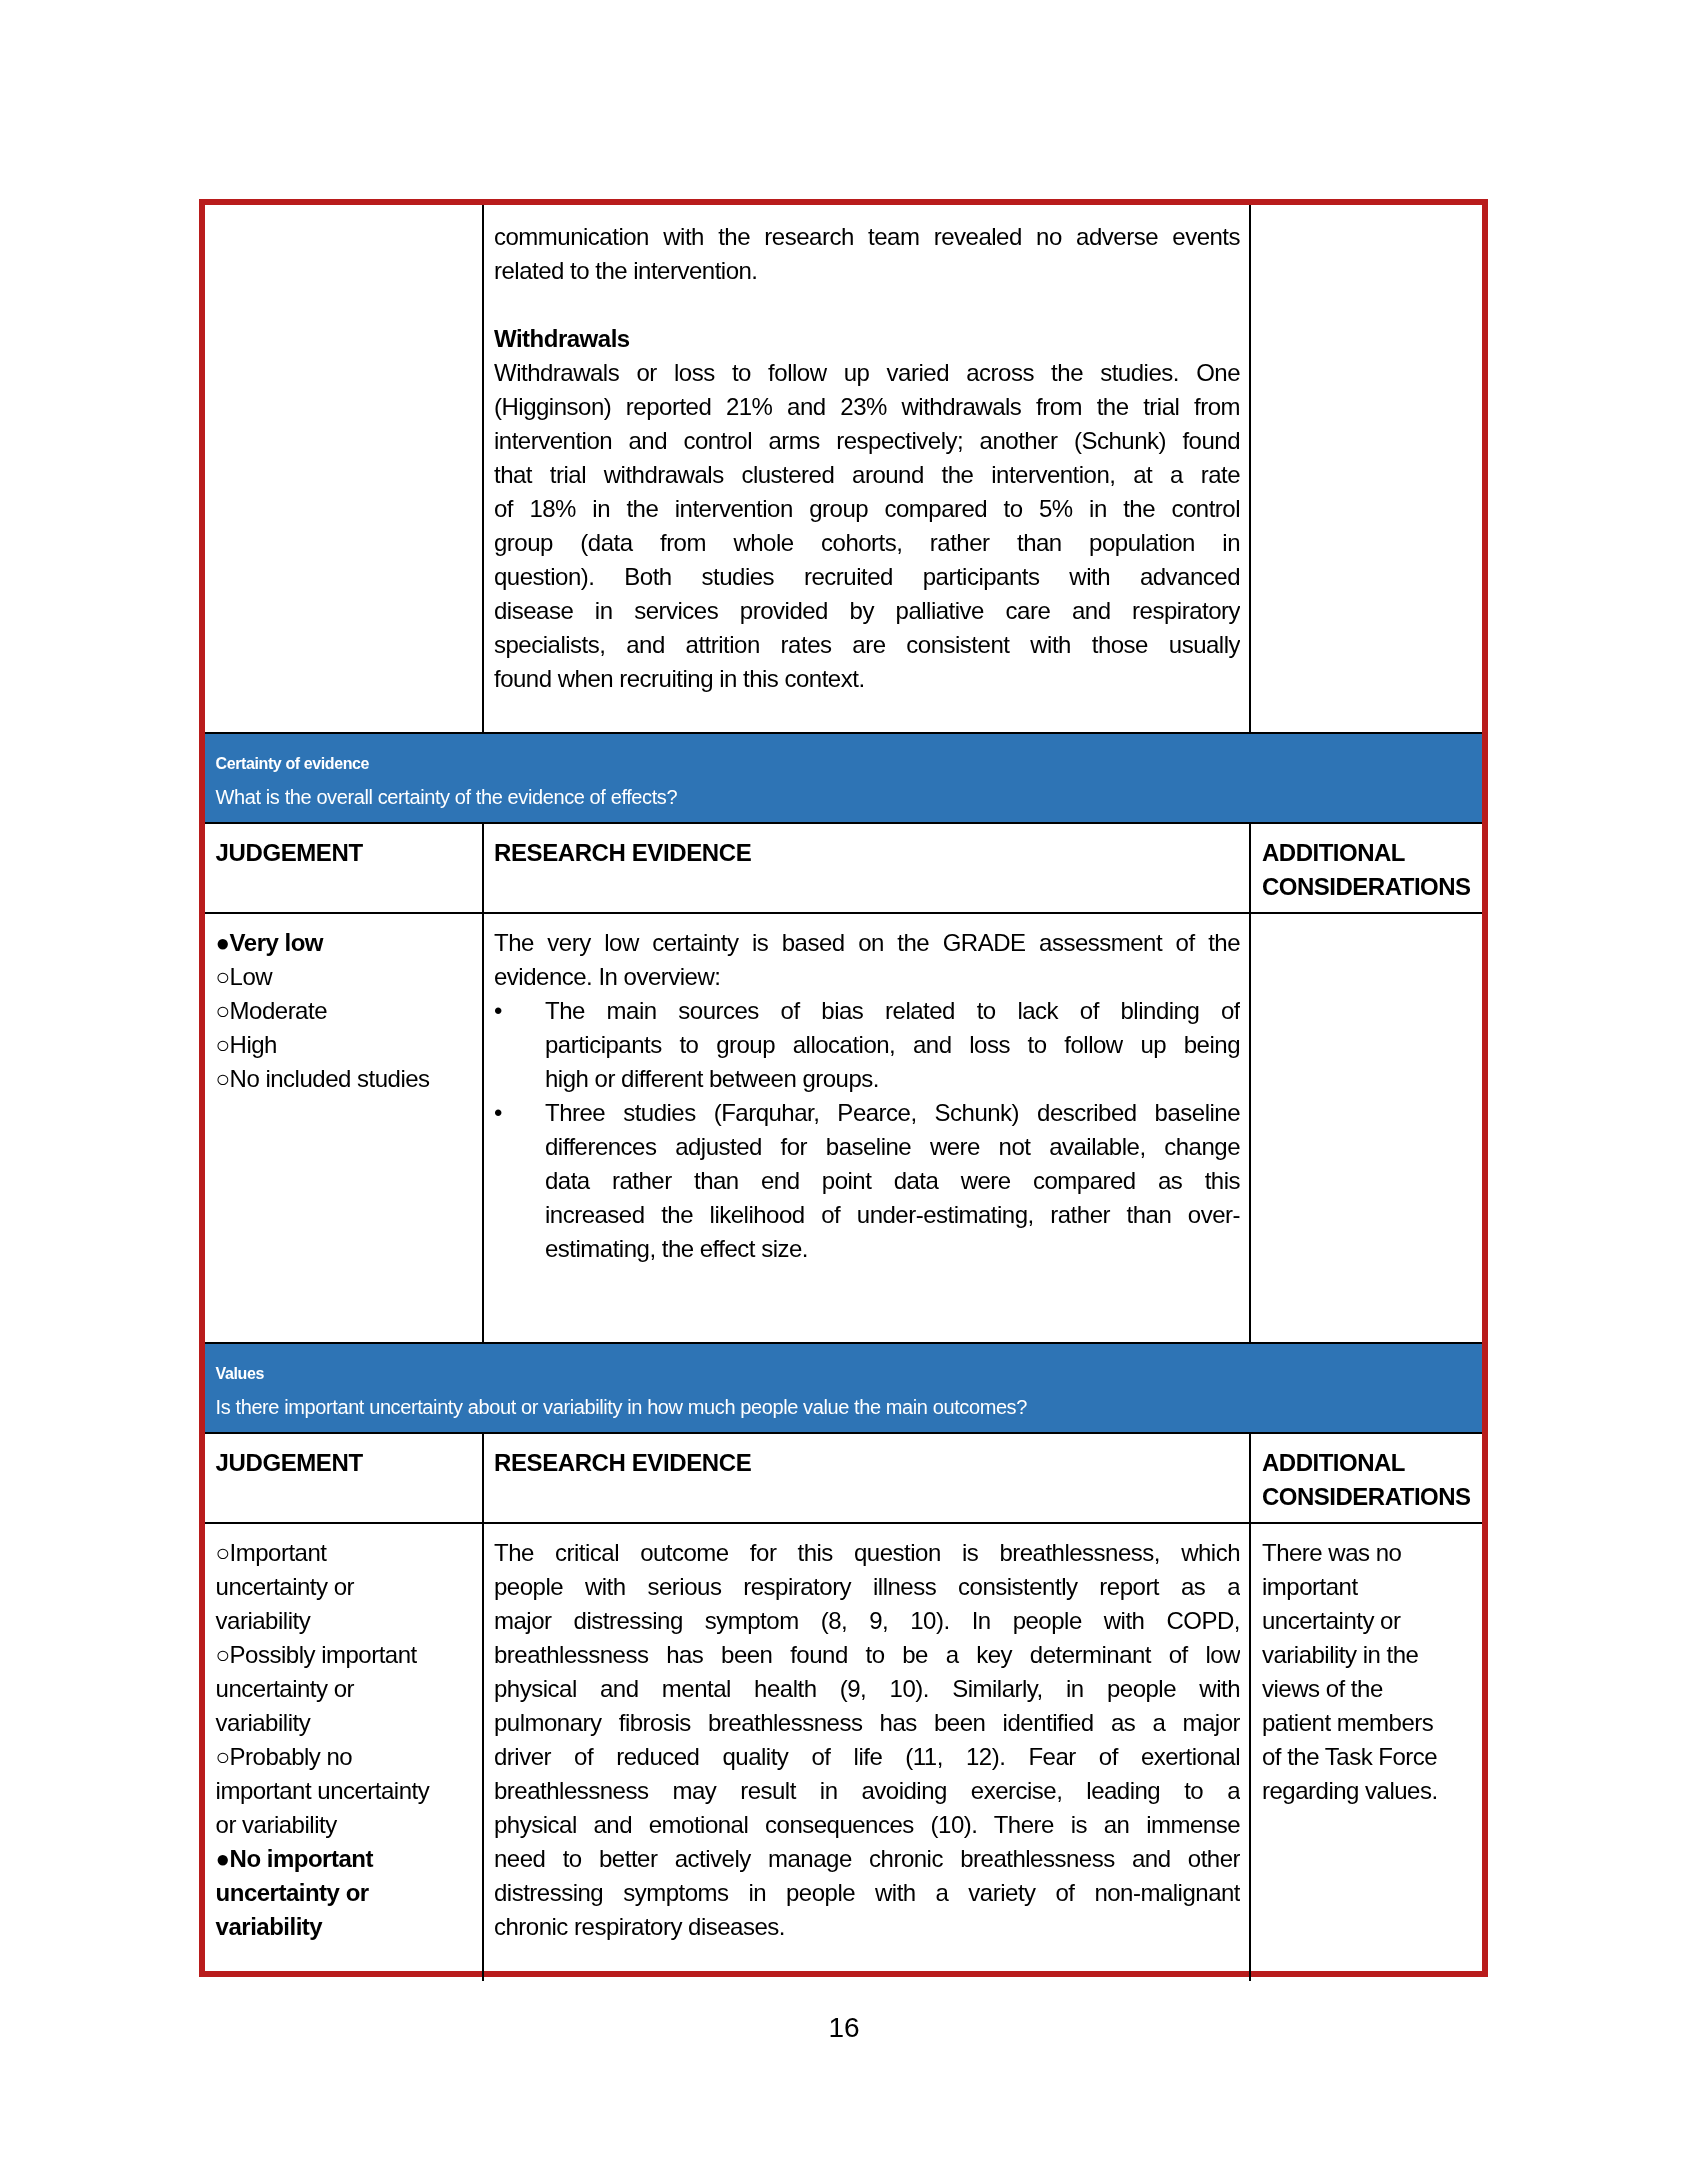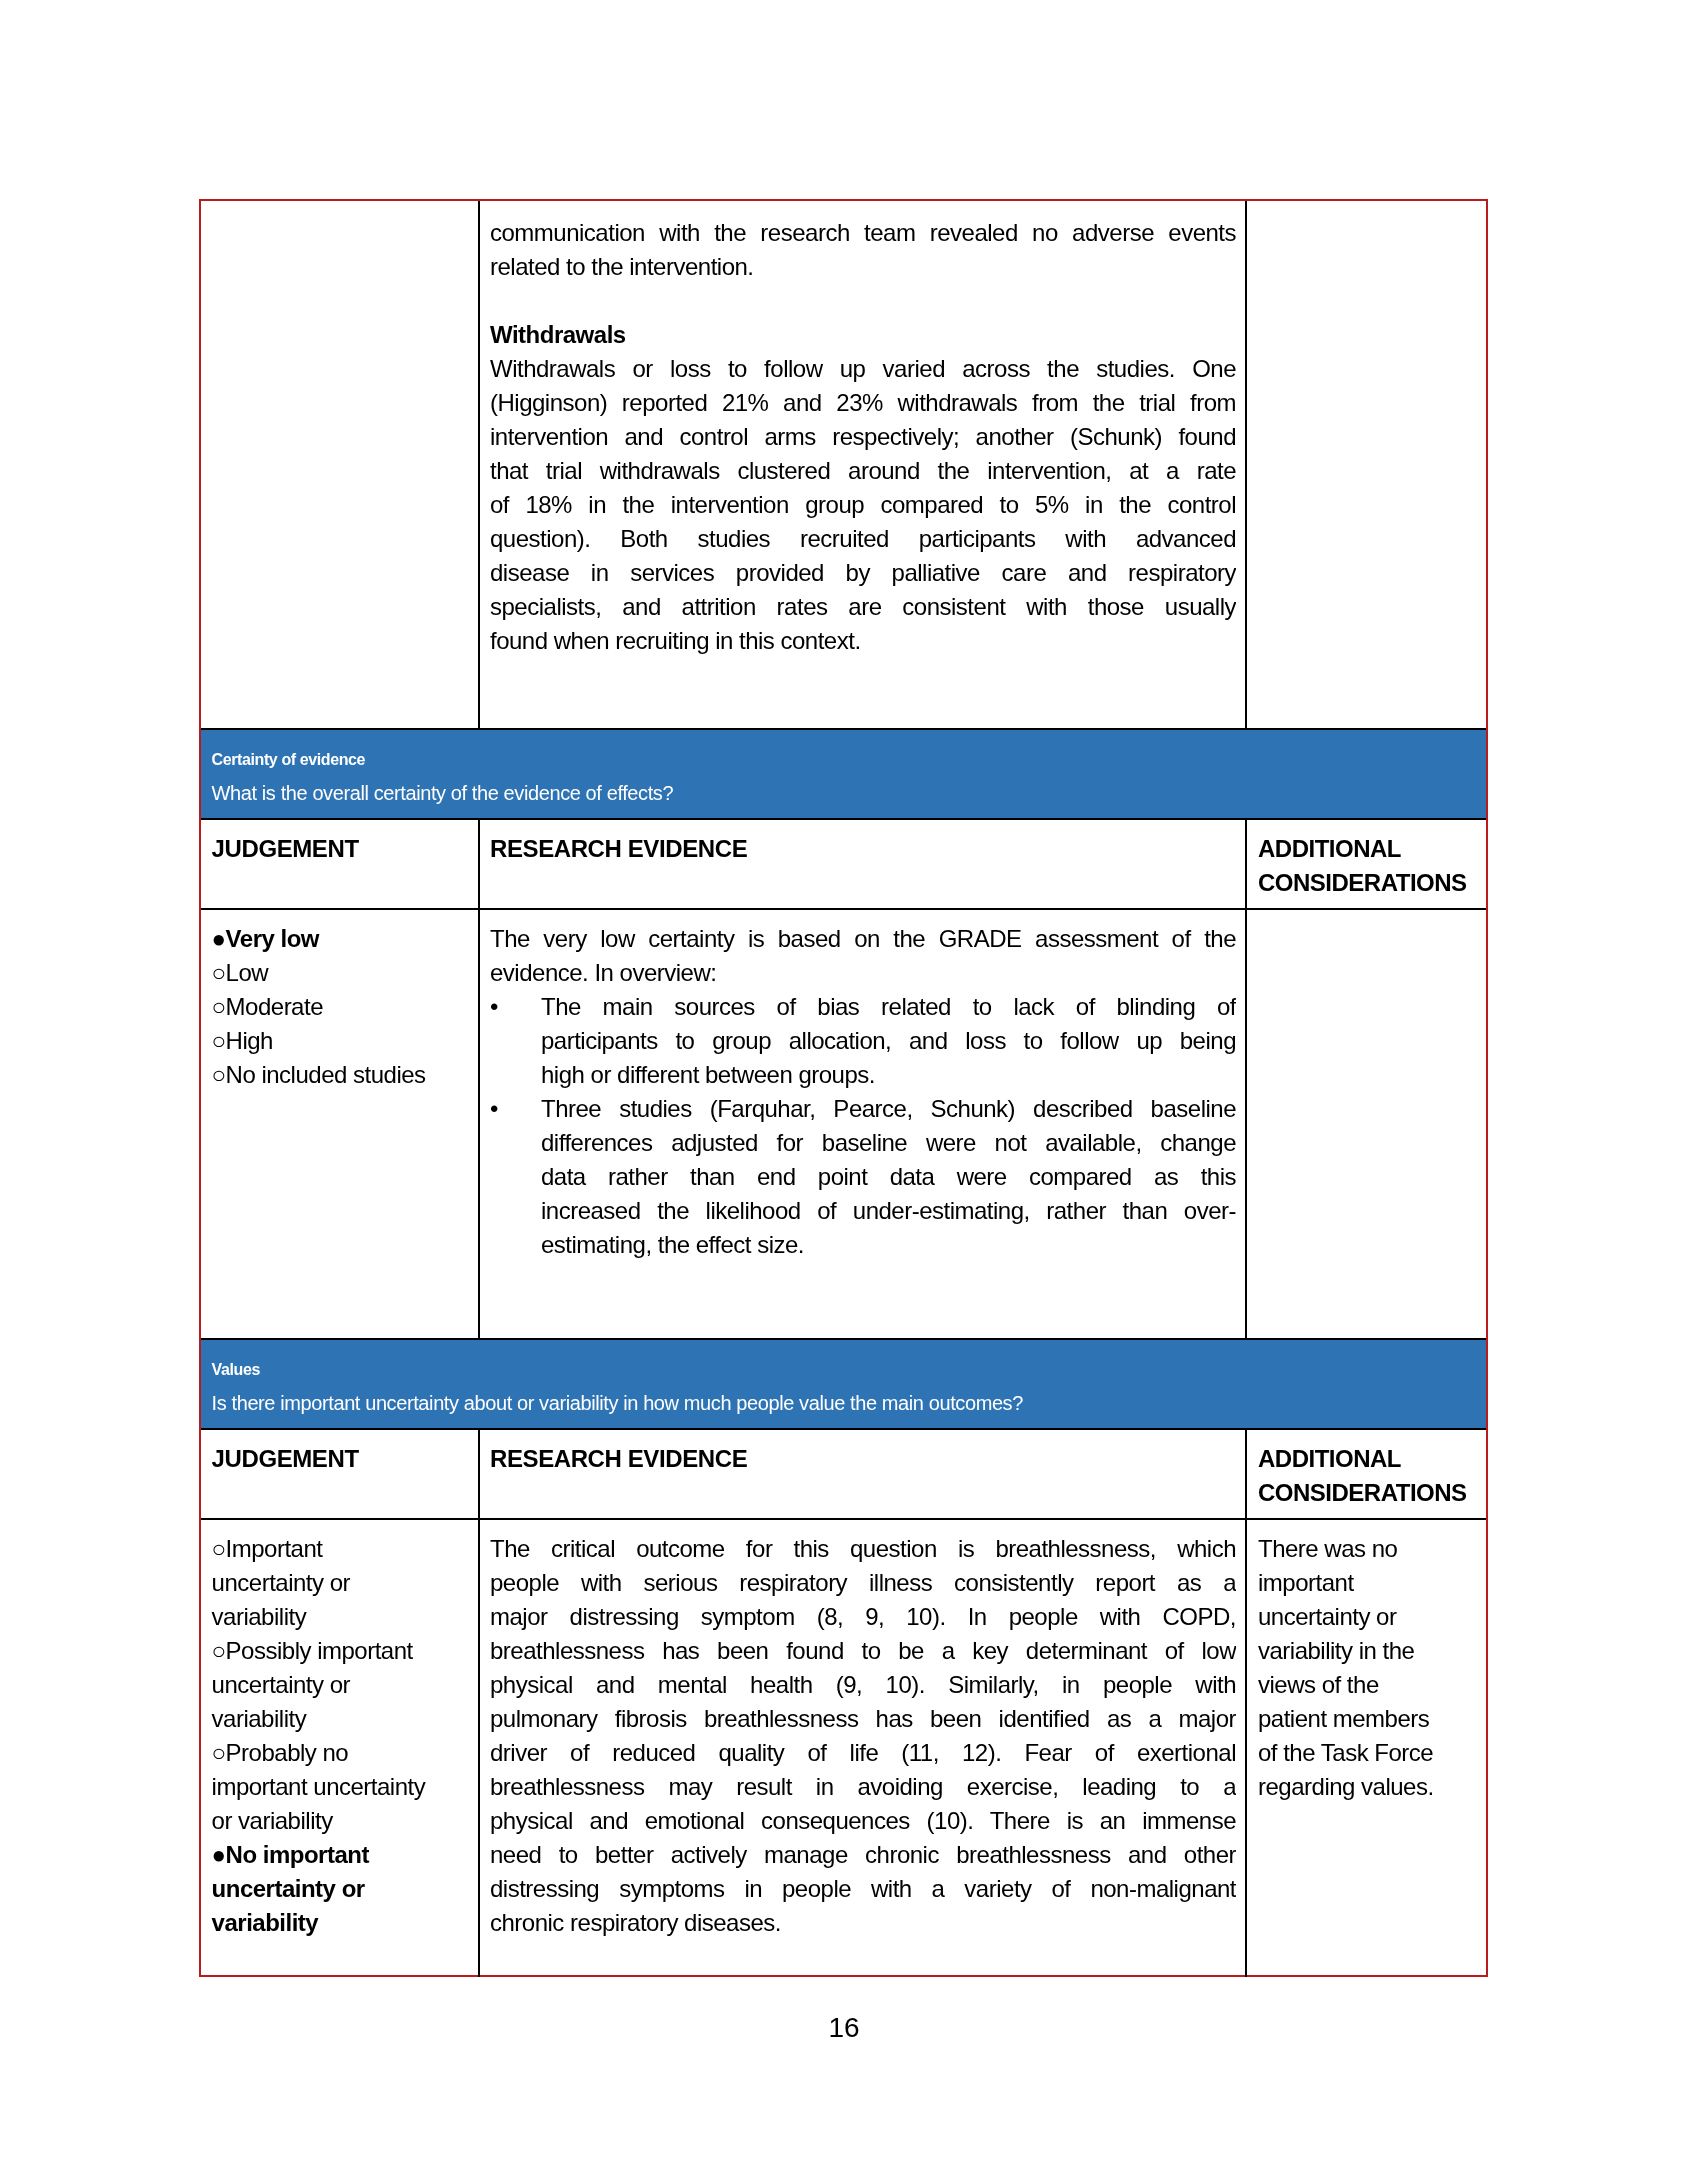--- a/index.html
+++ b/index.html
@@ -1,20 +1,20 @@
 <!DOCTYPE html>
 <html style="font-size:10.6px"><head>
 <meta charset="utf-8">
 <style>
   html, body { margin: 0; padding: 0; background: #ffffff; }
   body { width: 1687px; height: 2183px; position: relative; overflow: hidden;
          font-family: "Liberation Sans", sans-serif; color: #000; }
   .page { position: absolute; left: 0; top: 0; width: 1687px; height: 2183px; }
   .tbl { position: absolute; left: 199px; top: 199px; width: 1289px; height: 1778px;
-         border: 2px solid #b91c1c; box-sizing: border-box; }
+         border: 6px solid #b91c1c; box-sizing: border-box; }
   .cell { position: absolute; box-sizing: border-box; }
   .vline { position: absolute; width: 2px; background: #000; }
   .hline { position: absolute; height: 2px; background: #000; left: 0; right: 0; }
   .band { position: absolute; left: 0; right: 0; background: #2e74b5; color: #fff; }
   .band .bt { position: absolute; left: 10.6px; font-weight: bold; font-size: 16px; line-height: 34px; letter-spacing: -0.4px; }
   .band .bq { position: absolute; left: 10.6px; font-size: 20px; line-height: 34px; letter-spacing: -0.4px; white-space: nowrap; }
   .line { display: block; font-size: 24px; line-height: 34px; height: 34px; white-space: nowrap;
           letter-spacing: -0.5px; overflow: visible; }
   .j { text-align: justify; text-align-last: justify; white-space: normal; overflow: hidden; }
   .b { font-weight: bold; }
@@ -35,20 +35,21 @@
     <div class="cell" id="cont-research" style="left:289px; top:15px; width:746px;">
         <span class="line j">communication with the research team revealed no adverse events</span>
         <span class="line">related to the intervention.</span>
         <span class="line">&nbsp;</span>
         <span class="line b">Withdrawals</span>
         <span class="line j">Withdrawals or loss to follow up varied across the studies. One</span>
         <span class="line j">(Higginson) reported 21% and 23% withdrawals from the trial from</span>
         <span class="line j">intervention and control arms respectively; another (Schunk) found</span>
         <span class="line j">that trial withdrawals clustered around the intervention, at a rate</span>
         <span class="line j">of 18% in the intervention group compared to 5% in the control</span>
+        <span class="line j">group (data from whole cohorts, rather than population in</span>
         <span class="line j">question). Both studies recruited participants with advanced</span>
         <span class="line j">disease in services provided by palliative care and respiratory</span>
         <span class="line j">specialists, and attrition rates are consistent with those usually</span>
         <span class="line">found when recruiting in this context.</span>
       </div>
     <div class="cell" style="left:1048px; top:0; width:239px; height:527px;"></div>
 
     <div class="band" style="top:527px; height:90px;">
       <div class="bt" style="top:14.6px;">Certainty of evidence</div>
       <div class="bq" style="top:48px;">What is the overall certainty of the evidence of effects?</div>

